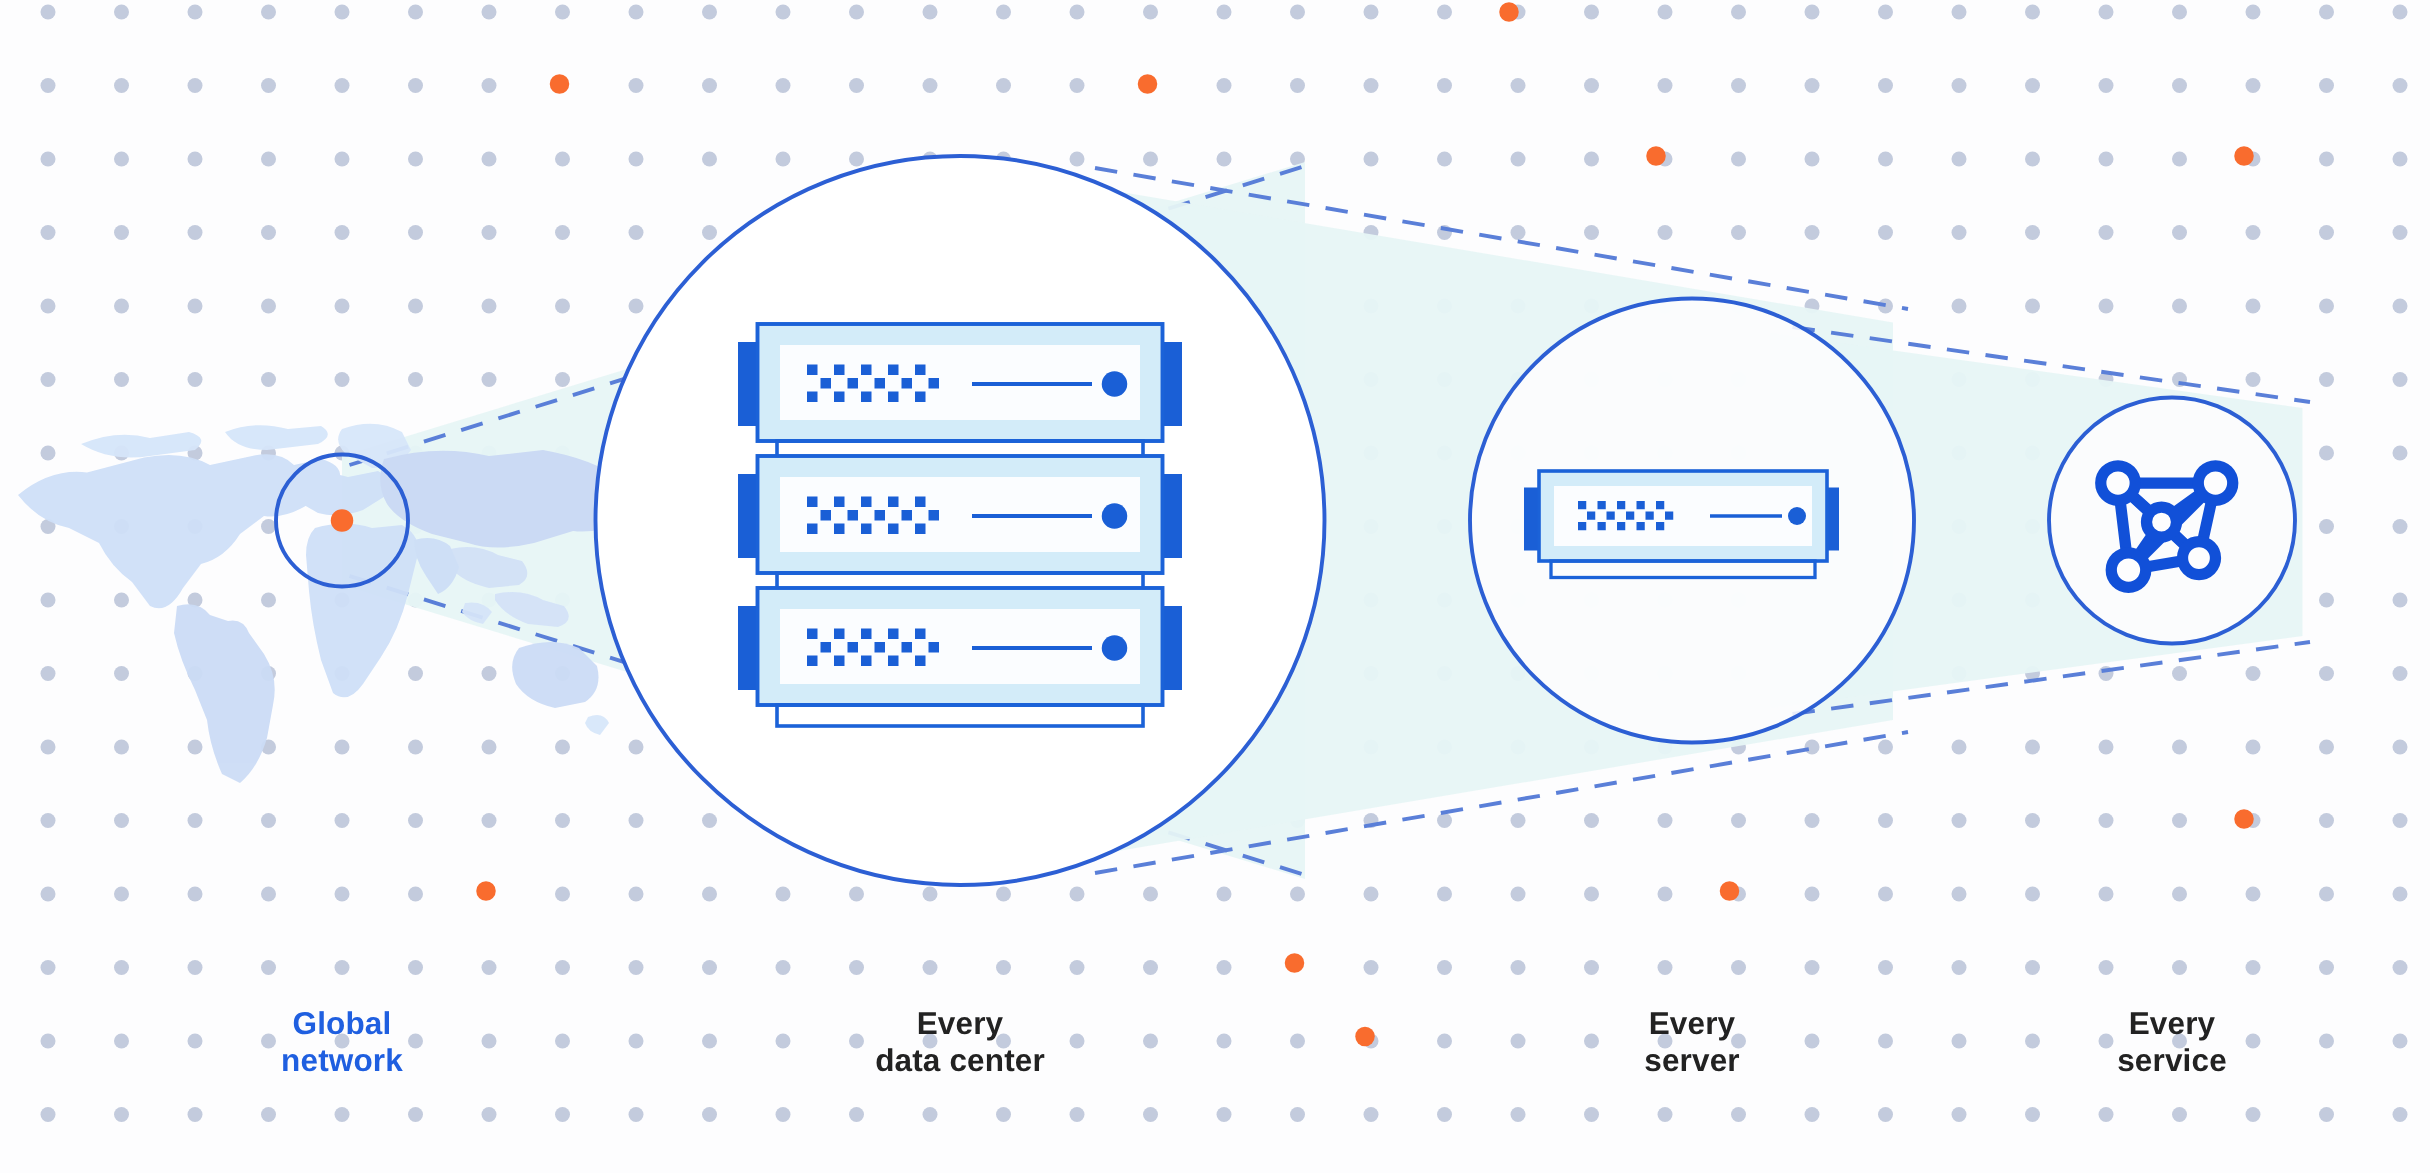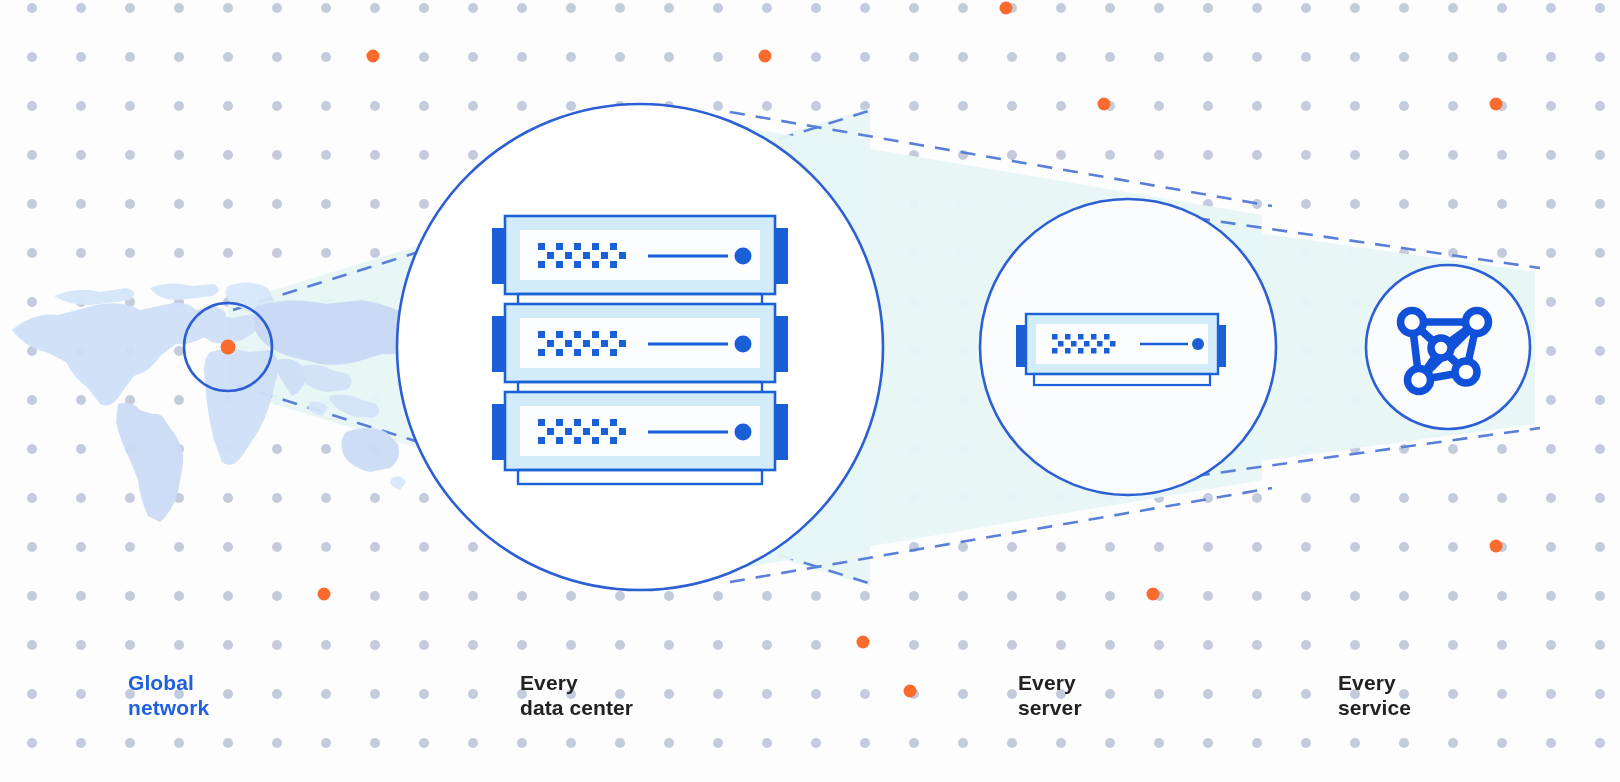--- a/index.html
+++ b/index.html
@@ -6,20 +6,21 @@
   body{
     width:1620px;height:782px;
     background:#ffffff;
     font-family:"Liberation Sans","DejaVu Sans",sans-serif;
     overflow:hidden;
   }
   #stage{position:relative;width:1620px;height:782px;overflow:hidden;background:#fdfdfe;}
   #scene{position:absolute;inset:0;width:1620px;height:782px;}
   .label{
     position:absolute;
+    text-align:center;
     font-size:21px;
     font-weight:700;
     line-height:25px;
     letter-spacing:0.1px;
     white-space:pre-line;
     color:#222222;
   }
   .label.accent{color:#1f5fe0;}
 </style>
 </head>

